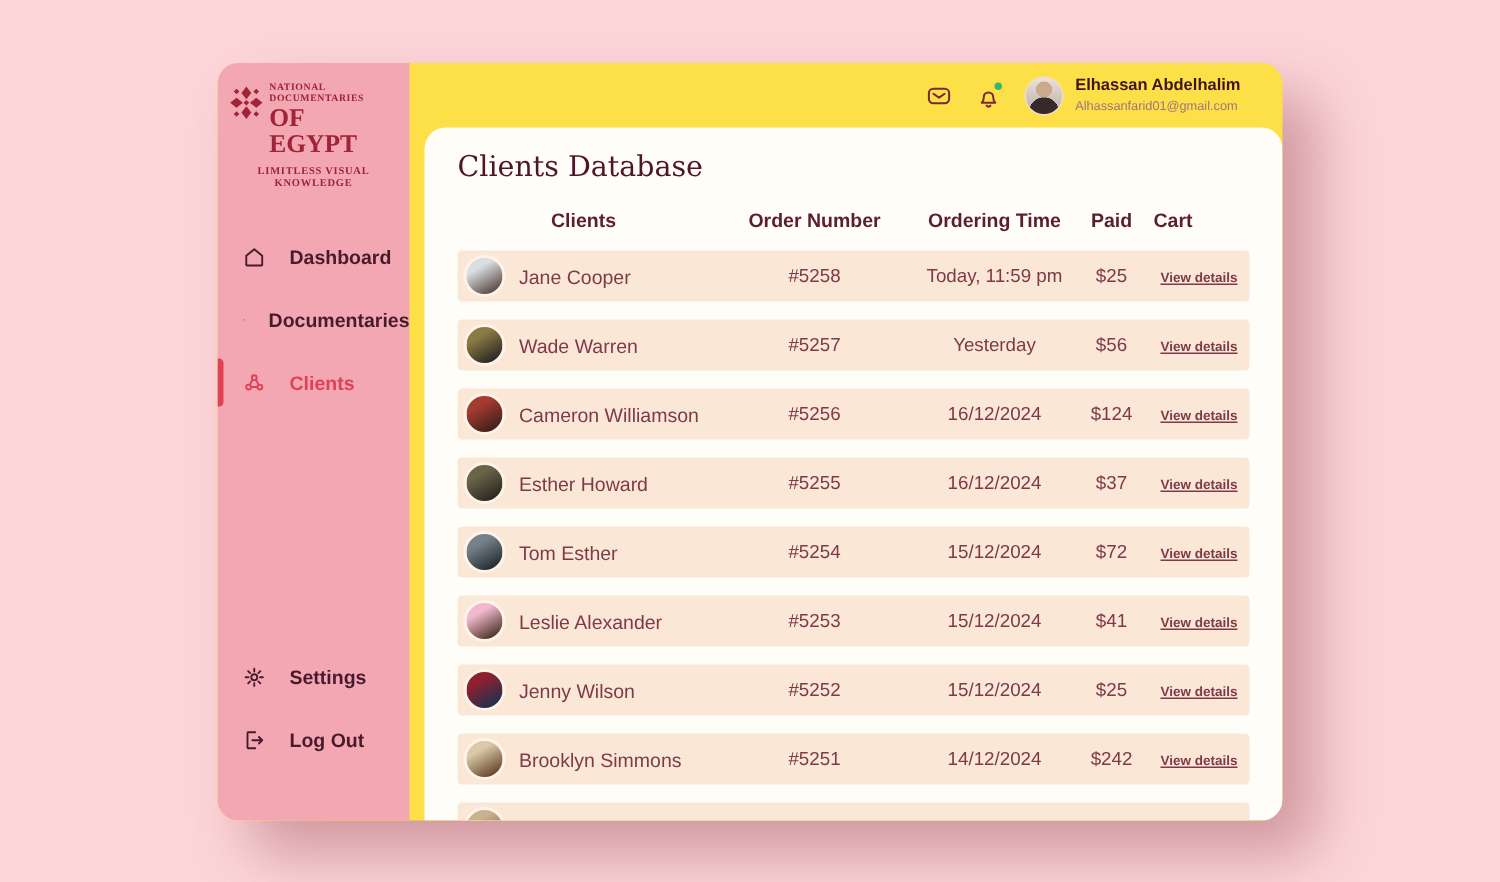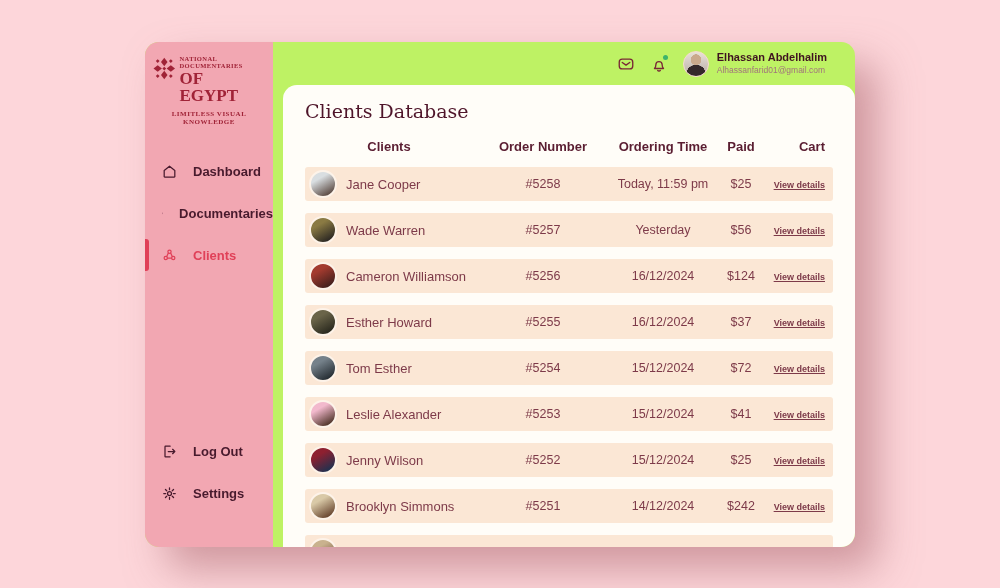--- a/index.html
+++ b/index.html
@@ -5,21 +5,21 @@
   * { margin:0; padding:0; box-sizing:border-box; }
   html,body { width:1000px; height:588px; }
   body {
     background:#fdd6da;
     font-family:"Liberation Sans", sans-serif;
     position:relative;
     overflow:hidden;
   }
   .window {
     position:absolute; left:145px; top:42px; width:710px; height:505px;
-    background:#bef264; border-radius:14px; overflow:hidden;
+    background:#fde047; border-radius:14px; overflow:hidden;
     box-shadow:22px 22px 40px rgba(170,100,110,.55);
   }
   
   .sidebar {
     position:absolute; left:0; top:0; width:128px; height:100%;
     background:#f2a7b2;
   }
   .logo { display:flex; align-items:flex-start; gap:4px; padding:13px 8px 0 8px; }
   .logo-text { display:flex; flex-direction:column; align-items:center; }
   .logo-line1 { font-family:"Liberation Serif", serif; font-weight:bold; font-size:6.5px; letter-spacing:.4px; color:#a02337; }
@@ -69,21 +69,21 @@
     font-family:"DejaVu Serif", serif; font-size:19px; color:#4f152a;
     padding:15px 0 0 22px;
   }
   .grid-cols {
     display:grid; grid-template-columns:168px 140px 100px 56px 1fr;
     align-items:center;
   }
   .thead { margin:17px 22px 0 22px; font-size:13px; font-weight:bold; color:#5a1d31; }
   .thead .h-clients { text-align:center; }
   .thead .h-center { text-align:center; }
-  .thead .h-cart { text-align:right; padding-right:8px; }
+  .thead .h-cart { text-align:left; padding-right:8px; }
   .tbody { margin-top:13px; }
   .trow {
     height:34px; margin:0 22px 12px 22px;
     background:#fbe7d5; border-radius:3px;
     font-size:12.5px; color:#7d3a49;
   }
   .c-client { display:flex; align-items:center; gap:9px; padding-left:4px; }
   .avatar {
     width:28px; height:28px; border-radius:50%; flex:0 0 28px;
     border:2px solid #fdf3e9;
@@ -163,31 +163,31 @@
           <circle cx="18" cy="16" r="2.6"></circle>
           <path d="M10 8.5 7.5 13.5M14 8.5l2.5 5M8.8 16h6.4"></path>
         </svg>
         <span>Clients</span>
       </div>
     </div>
 
     <div class="side-footer">
       <div class="nav-item">
         <svg viewBox="0 0 24 24" fill="none" stroke-width="2" stroke-linecap="round" stroke-linejoin="round">
+          <circle cx="12" cy="12" r="3.2"></circle>
+          <path d="M12 2.8v3M12 18.2v3M2.8 12h3M18.2 12h3M5.5 5.5l2.1 2.1M16.4 16.4l2.1 2.1M18.5 5.5l-2.1 2.1M7.6 16.4l-2.1 2.1"></path>
+        </svg>
+        <span>Settings</span>
+      </div>
+      <div class="nav-item">
+        <svg viewBox="0 0 24 24" fill="none" stroke-width="2" stroke-linecap="round" stroke-linejoin="round">
           <path d="M13 3.5H5.5a.7.7 0 0 0-.7.7v15.6a.7.7 0 0 0 .7.7H13"></path>
           <path d="M10 12h10.5M17 8.5 20.5 12 17 15.5"></path>
         </svg>
         <span>Log Out</span>
-      </div>
-      <div class="nav-item">
-        <svg viewBox="0 0 24 24" fill="none" stroke-width="2" stroke-linecap="round" stroke-linejoin="round">
-          <circle cx="12" cy="12" r="3.2"></circle>
-          <path d="M12 2.8v3M12 18.2v3M2.8 12h3M18.2 12h3M5.5 5.5l2.1 2.1M16.4 16.4l2.1 2.1M18.5 5.5l-2.1 2.1M7.6 16.4l-2.1 2.1"></path>
-        </svg>
-        <span>Settings</span>
       </div>
     </div>
   </div>
 
   <div class="card">
     <div class="page-title">Clients Database</div>
 
     <div class="thead grid-cols">
       <div class="h-clients">Clients</div>
       <div class="h-center">Order Number</div>

